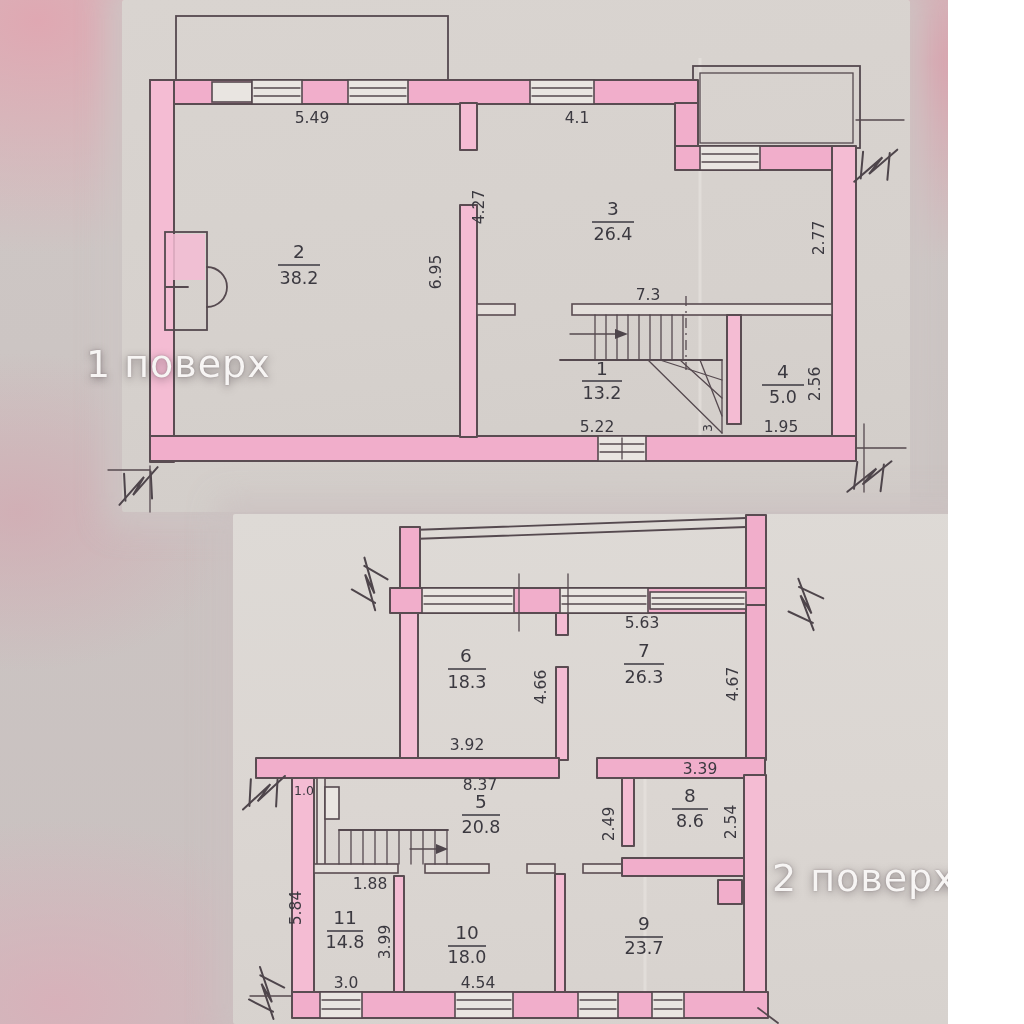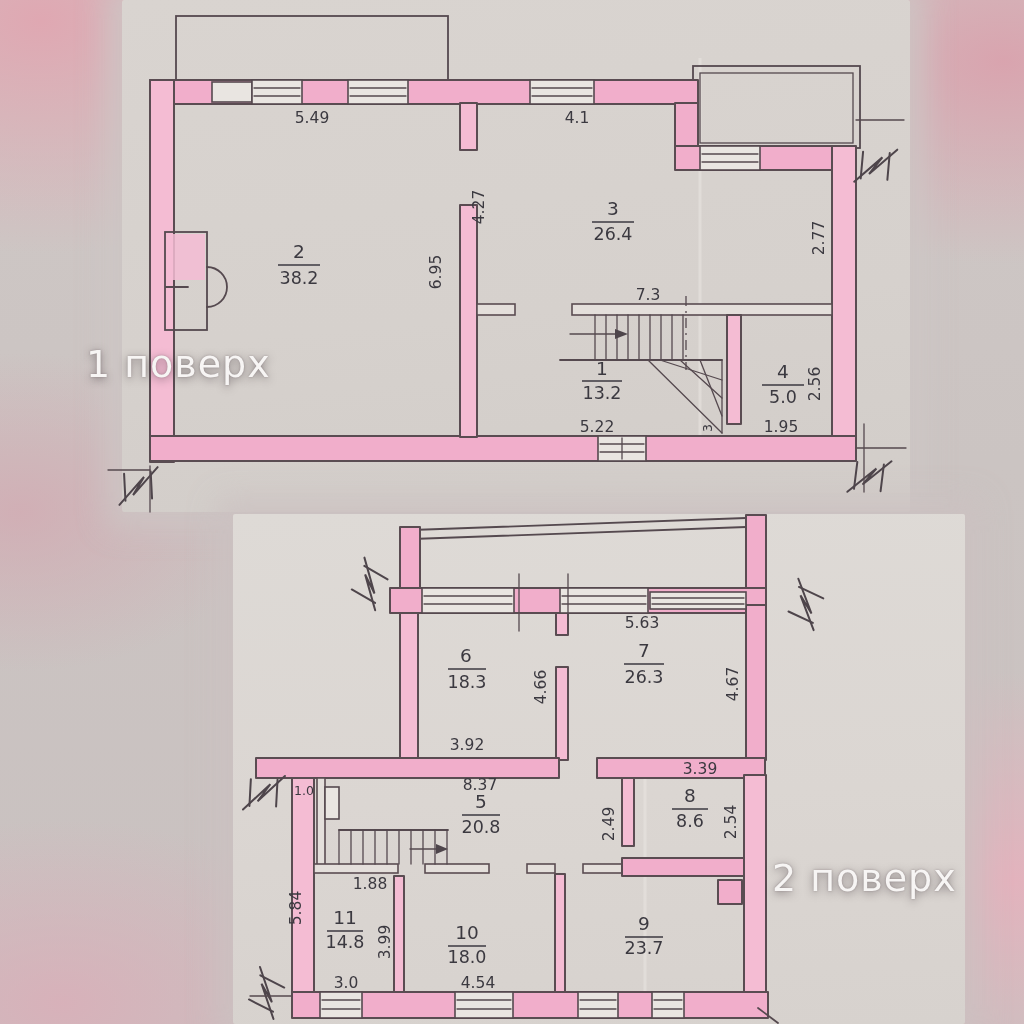--- a/index.html
+++ b/index.html
@@ -1,17 +1,17 @@
 <!DOCTYPE html>
 <html><head>
 <meta charset="utf-8">
 <style>
   html,body{margin:0;padding:0;}
   #canvas{
-    position:relative; width:1024px; height:1024px; overflow:hidden;
+    position:relative; width:948px; height:1024px; overflow:hidden;
     font-family:"DejaVu Sans",sans-serif;
     background:
       radial-gradient(55% 38% at 4% 2%, rgba(224,166,177,.95) 0%, rgba(224,166,177,0) 60%),
       radial-gradient(50% 32% at 98% 6%, rgba(218,160,172,.9) 0%, rgba(218,160,172,0) 62%),
       radial-gradient(40% 26% at 2% 50%, rgba(211,168,177,.75) 0%, rgba(211,168,177,0) 60%),
       radial-gradient(62% 34% at 99% 86%, rgba(228,178,189,.95) 0%, rgba(228,178,189,0) 60%),
       radial-gradient(50% 30% at 6% 98%, rgba(219,173,184,.8) 0%, rgba(219,173,184,0) 60%),
       linear-gradient(180deg,#cfc8c6 0%,#cbc4c2 45%,#c9c1c0 100%);
   }
   .paper{position:absolute; border-radius:2px;}

